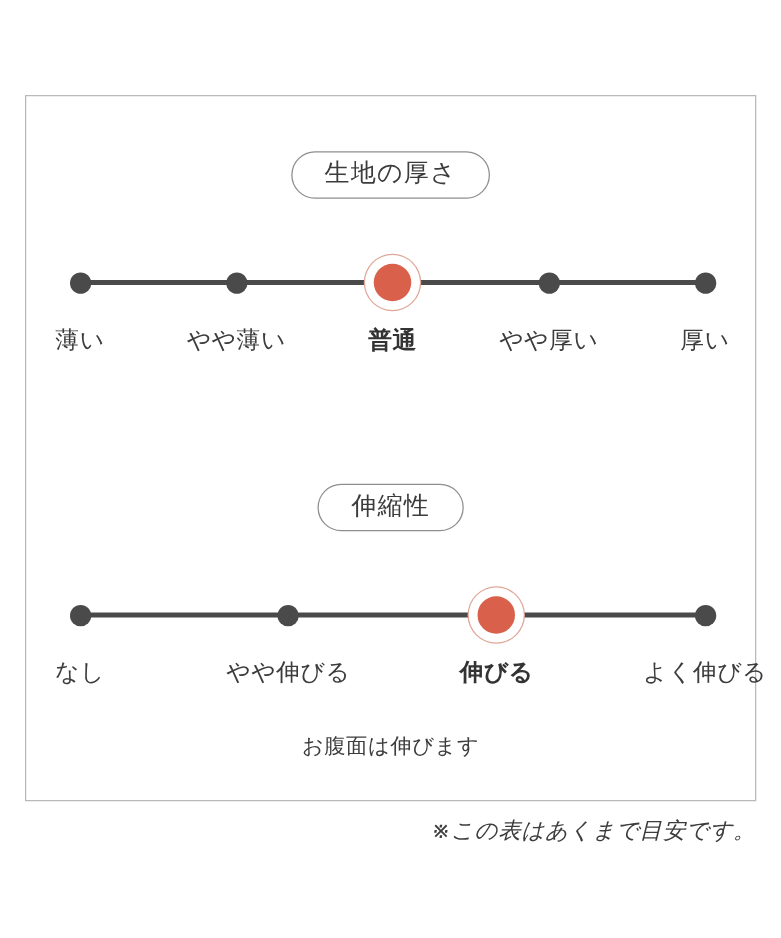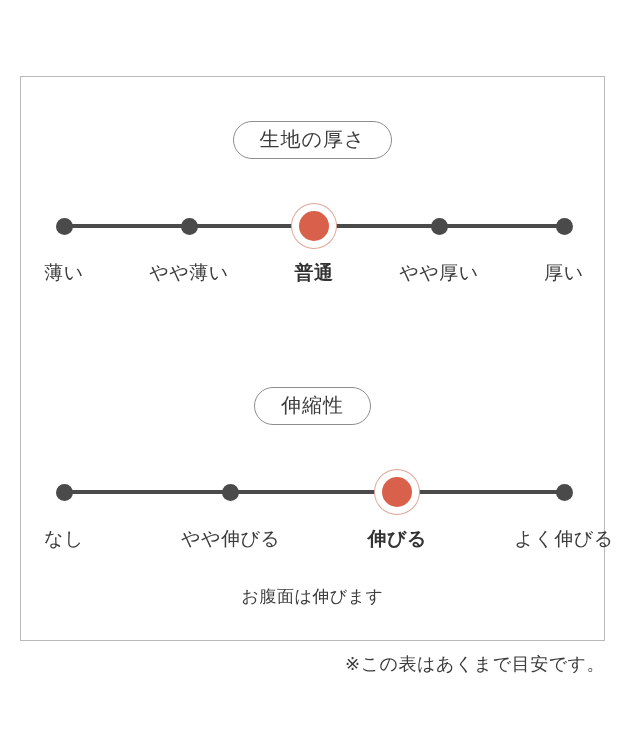--- a/index.html
+++ b/index.html
@@ -122,20 +122,21 @@
 
   
   #footnote {
     position: absolute;
     right: 20px;
     top: 652px;
     font-size: 18px;
     color: #3c3c3c;
     letter-spacing: 0.5px;
     white-space: nowrap;
+    font-style: italic;
   }
 </style>
 </head>
 <body>
 
 <div id="spec-card">
 
   <div class="scale-block" id="scale-thickness">
     <div class="pill-row">
       <span class="pill">生地の厚さ</span>

